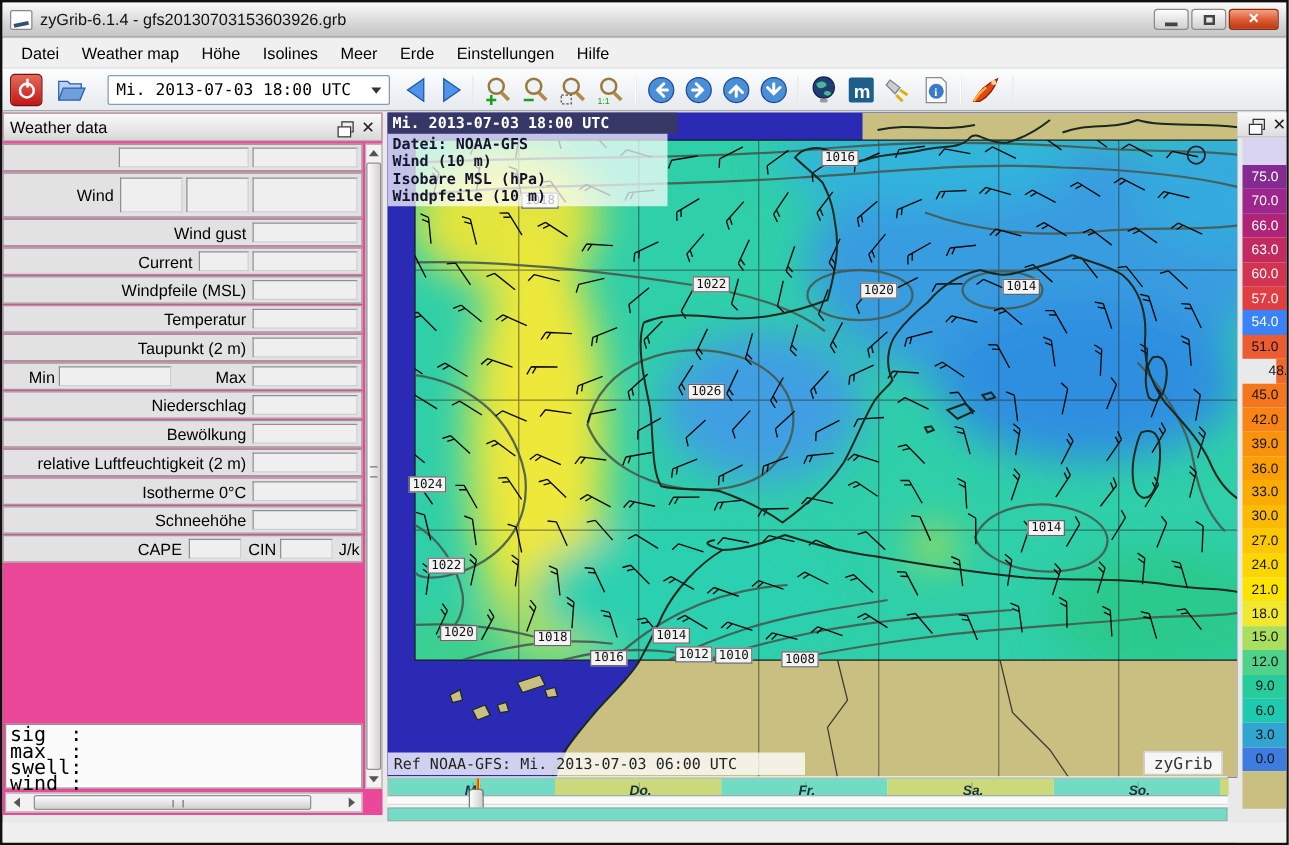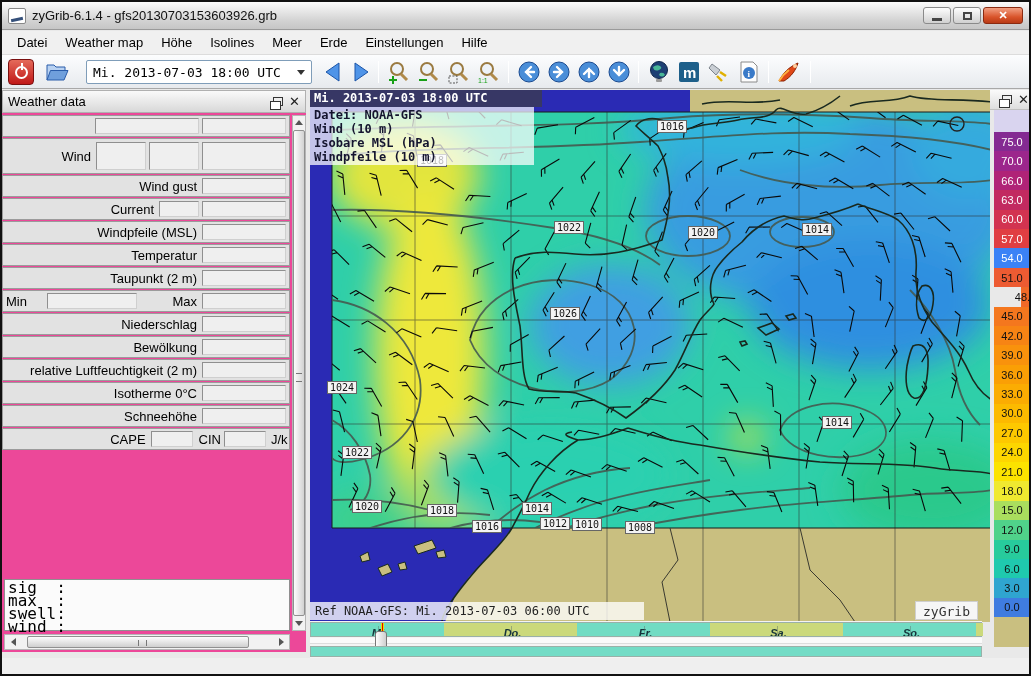--- a/index.html
+++ b/index.html
@@ -306,21 +306,21 @@
       </div>
       <div class="prow">
         <span class="plabel">Temperatur</span>
         <span class="pfield w88"></span>
       </div>
       <div class="prow">
         <span class="plabel">Taupunkt (2 m)</span>
         <span class="pfield w88"></span>
       </div>
       <div class="prow">
-        <span class="midlab" style="width:44px;text-align:left">Min</span>
+        <span class="midlab" style="width:44px;text-align:right">Min</span>
         <span class="pfield w92"></span>
         <span class="plabel">Max</span>
         <span class="pfield w88"></span>
       </div>
       <div class="prow">
         <span class="plabel">Niederschlag</span>
         <span class="pfield w88"></span>
       </div>
       <div class="prow">
         <span class="plabel">Bewölkung</span>

